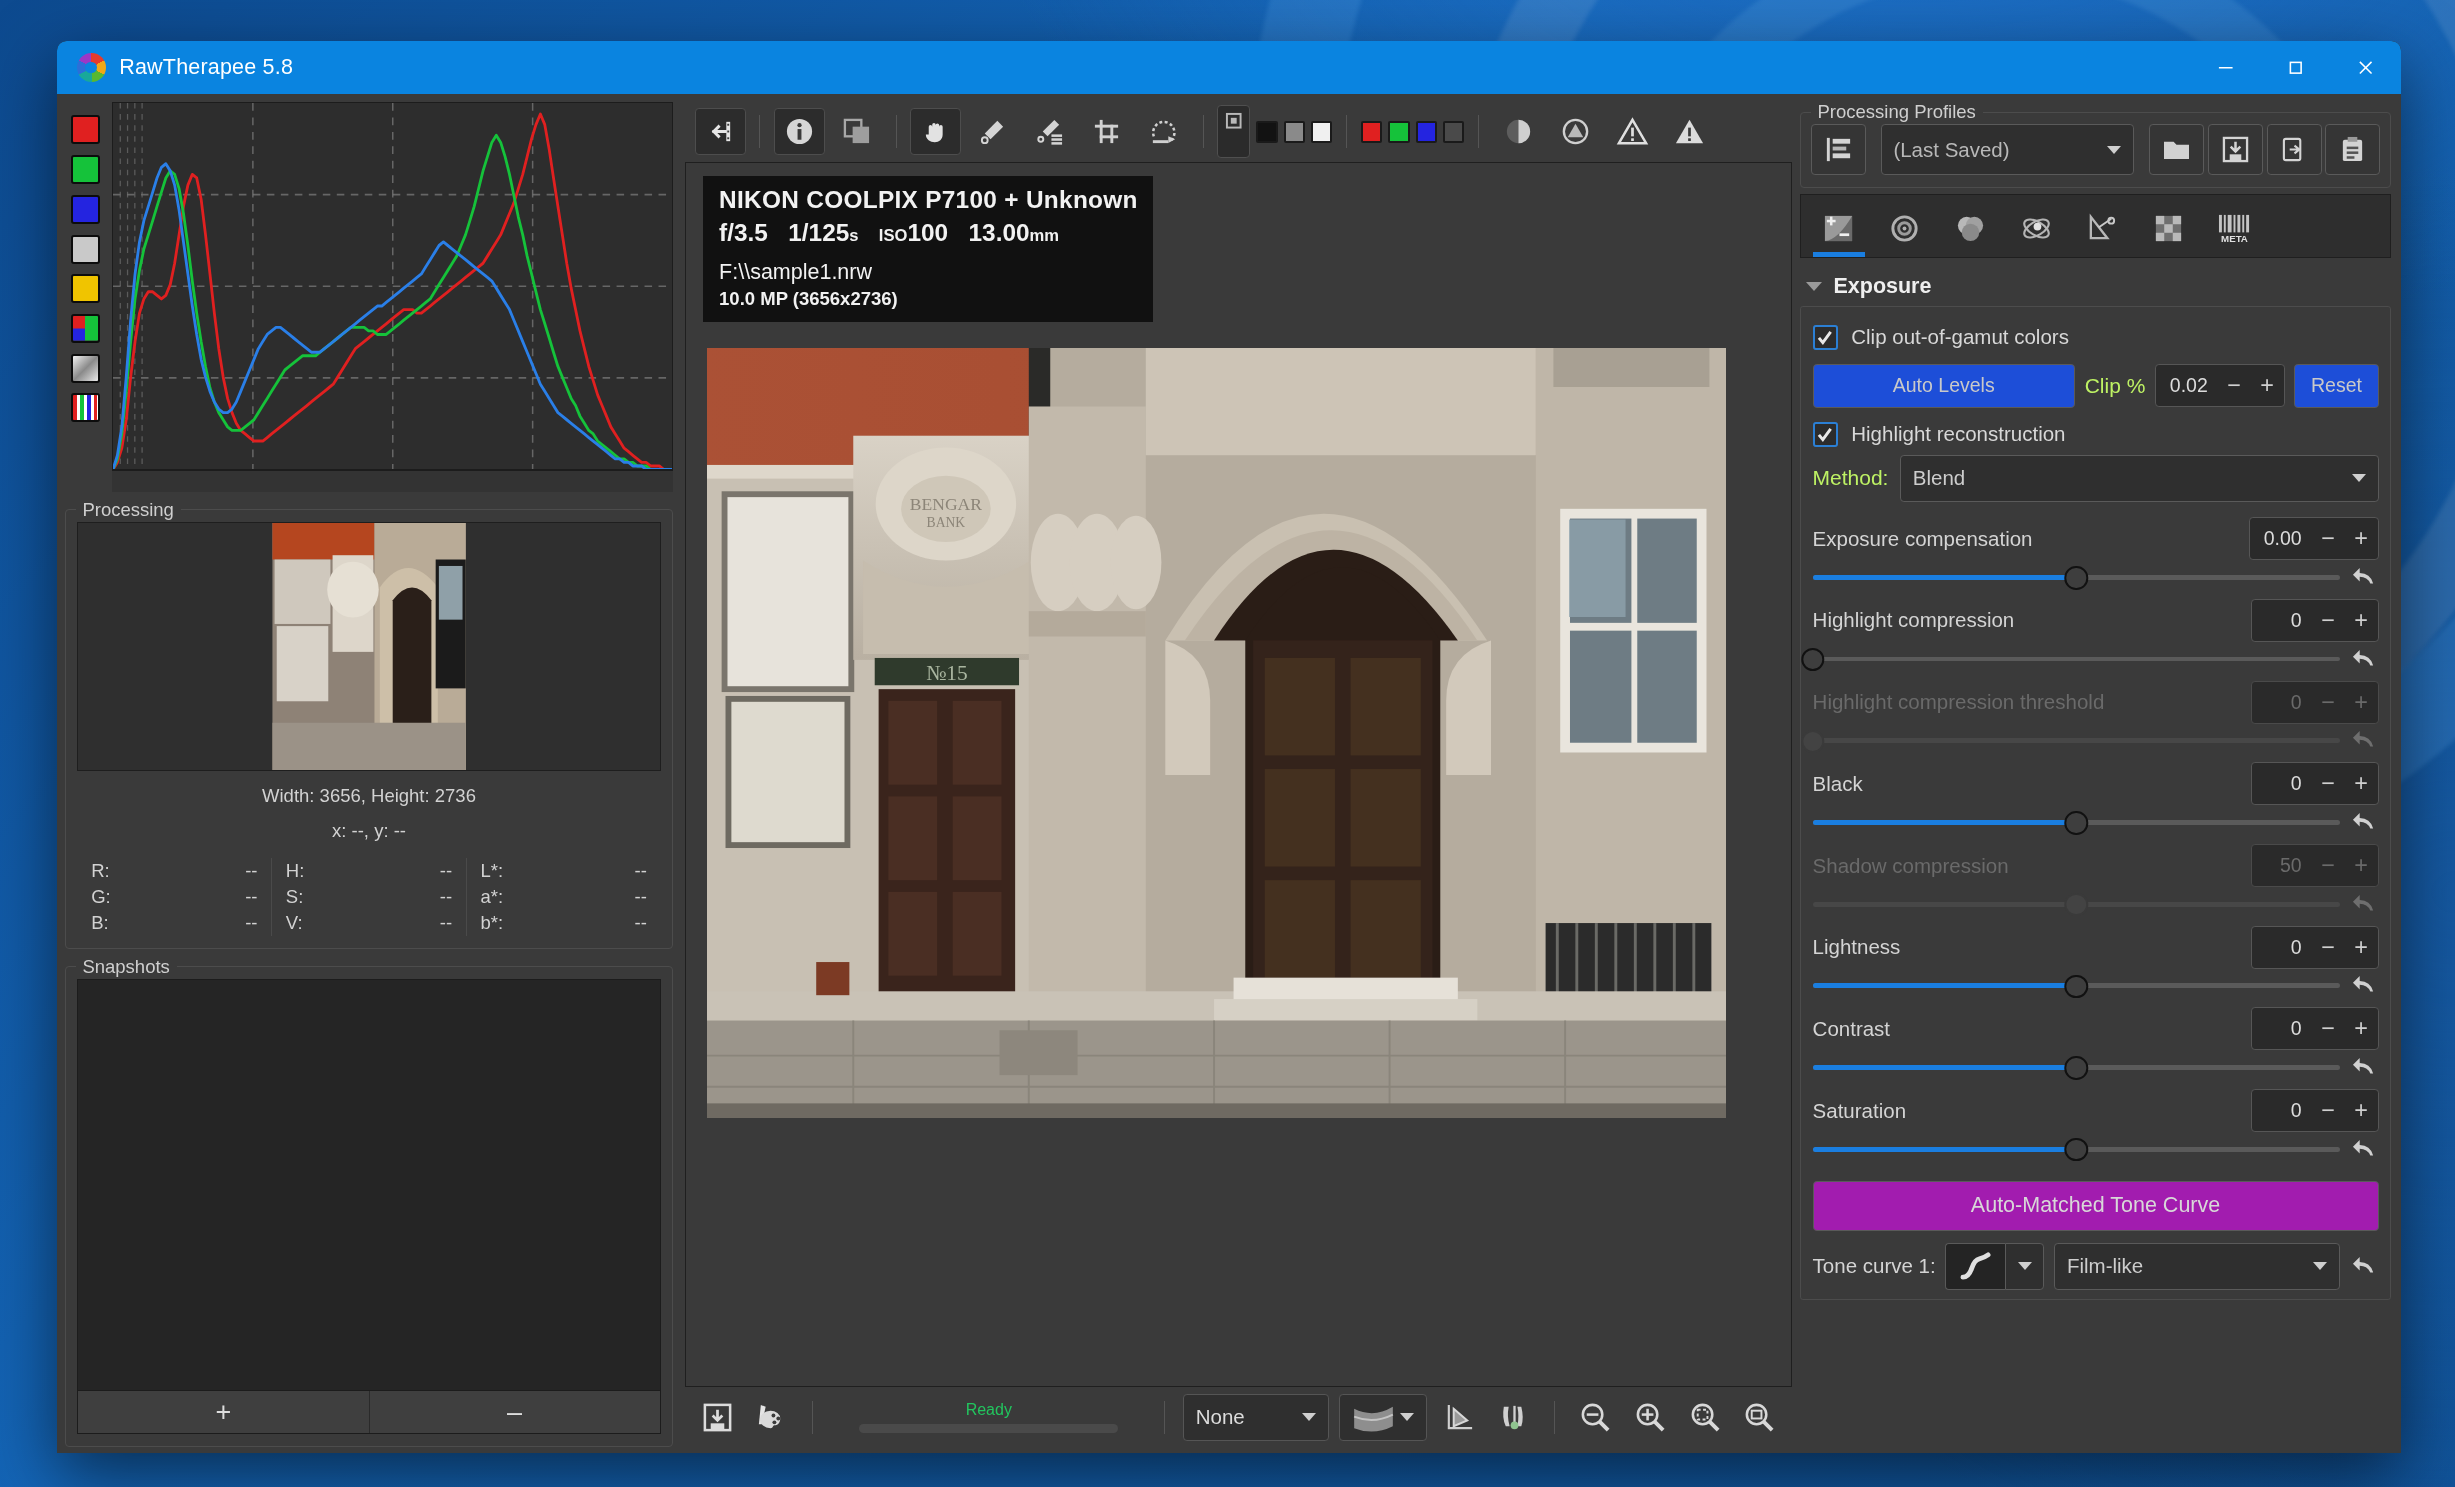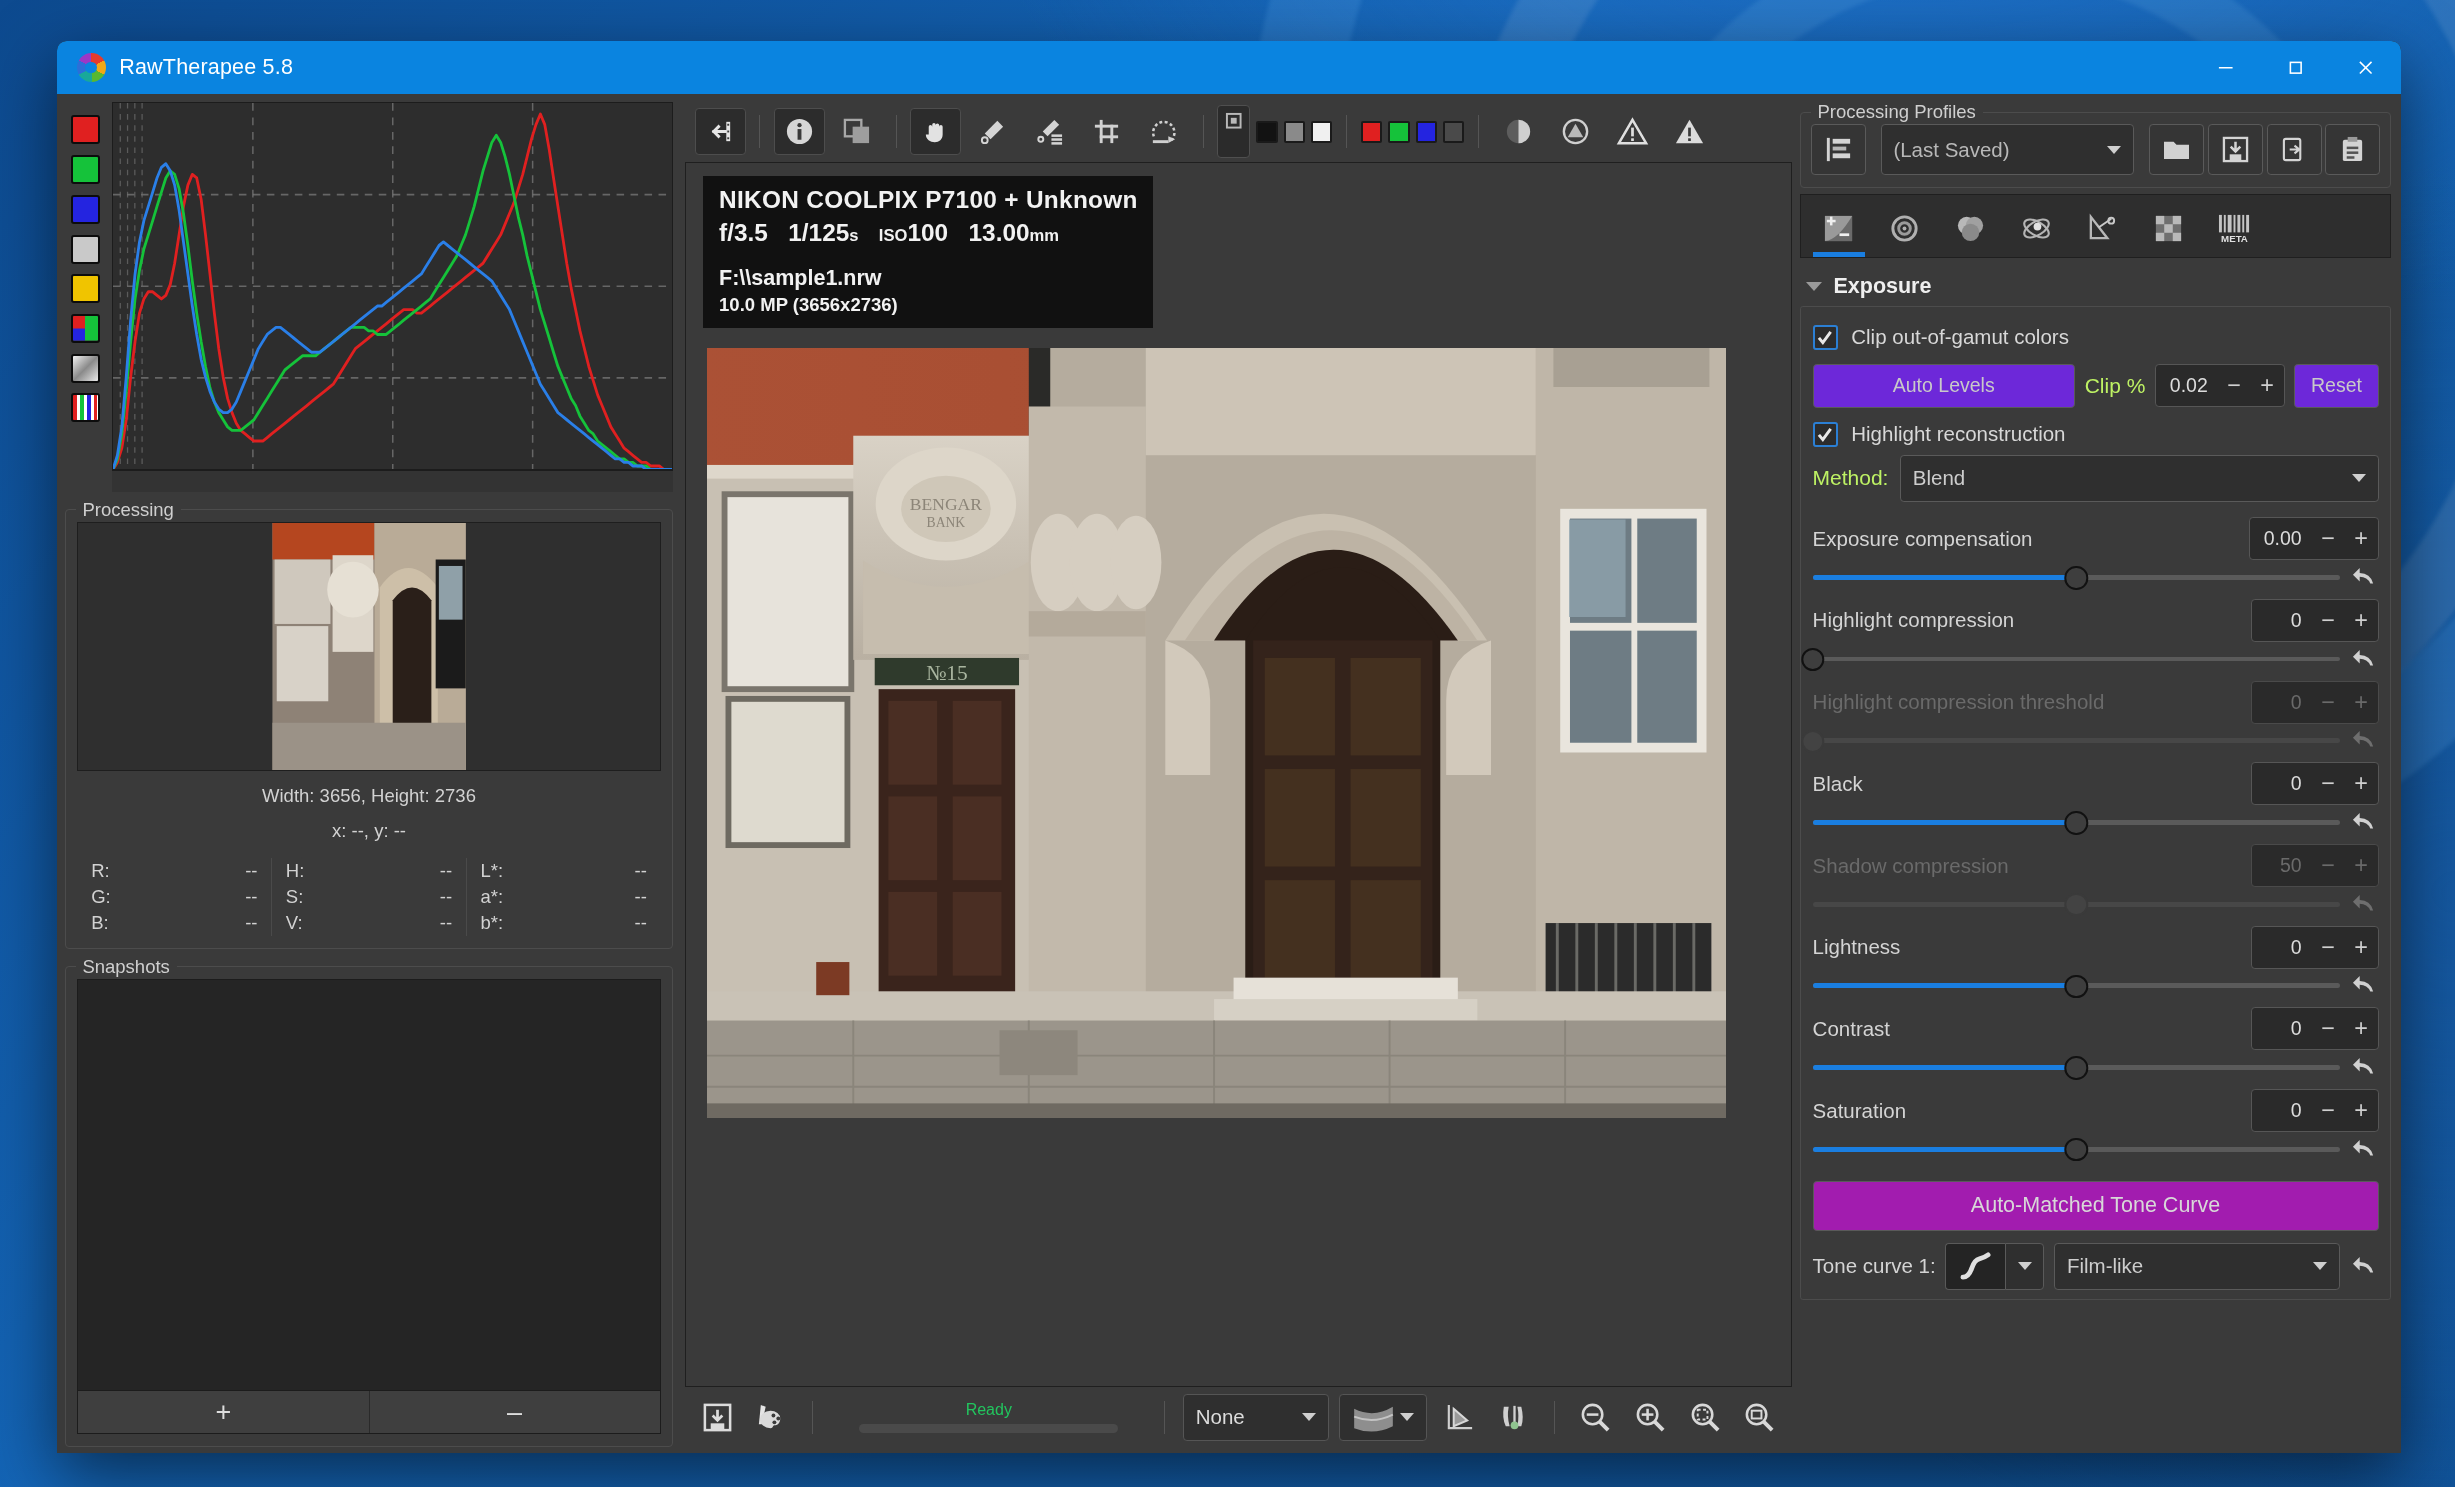--- a/index.html
+++ b/index.html
@@ -81,21 +81,21 @@
   .tb.active{background:#2c2c2c;border:1px solid #4d4d4d;}
   .tbsep{width:1px;height:33px;background:#555;margin:0 7.8px;}
   .sq{width:21.5px;height:21.5px;border:2px solid #1a1a1a;border-radius:2px;cursor:pointer;}
   #bgbtn{width:33px;height:53px;background:#2b2b2b;border:1px solid #4f4f4f;border-radius:3.9px;display:flex;align-items:flex-start;justify-content:center;padding-top:4.9px;}
 
   #canvasArea{flex:1;background:#3a3a3a;border:1px solid #1f1f1f;position:relative;overflow:hidden;min-height:0;}
   #infoOverlay{position:absolute;left:17.6px;top:13.7px;background:#111;padding:9.8px 15.6px 11.7px 15.6px;color:#f2f2f2;}
   #infoOverlay .l1{font-size:24.4px;font-weight:bold;letter-spacing:0.3px;}
   #infoOverlay .l2{font-size:24.4px;font-weight:bold;margin-top:4.9px;}
   #infoOverlay .l2 .sm{font-size:16.6px;}
-  #infoOverlay .l3{font-size:21.5px;font-weight:bold;margin-top:19px;}
+  #infoOverlay .l3{font-size:21.5px;font-weight:normal;margin-top:13px;}
   #infoOverlay .l4{font-size:18.5px;font-weight:bold;margin-top:2.9px;}
   #photoWrap{position:absolute;left:21.5px;top:185px;width:1019px;height:770px;background:#555;overflow:hidden;}
   #photoWrap svg{display:block;width:100%;height:100%;}
 
   #statusbar{height:60px;display:flex;align-items:center;gap:9.8px;padding:0 9.8px;flex:0 0 60px;}
   .sbtn{width:45px;height:45px;display:flex;align-items:center;justify-content:center;cursor:pointer;}
   #readyBox{flex:1;display:flex;flex-direction:column;align-items:center;justify-content:center;gap:4.9px;min-width:0;}
   #readyTxt{color:#22c55e;font-size:16px;}
   #readyBar{width:82%;height:8.8px;background:#4a4a4a;border-radius:4.9px;}
   .combo{background:#2f2f2f;border:1px solid #555;border-radius:3.9px;height:47px;display:flex;align-items:center;
@@ -119,21 +119,21 @@
   #toolScroll{flex:1;min-height:0;overflow:hidden;display:flex;flex-direction:column;}
   #expHdr{display:flex;align-items:center;gap:11.7px;padding:9.8px 3.9px 7.8px 5.9px;color:#efefef;font-size:21.5px;font-weight:bold;cursor:pointer;}
   .tri{width:0;height:0;border-left:8.8px solid transparent;border-right:8.8px solid transparent;border-top:9.8px solid #9a9a9a;}
   #expBody{border:1px solid #4c4c4c;border-radius:2.9px;padding:11.7px 11.7px 9.8px 11.7px;background:#3a3a3a;}
 
   .chkrow{display:flex;align-items:center;gap:13.7px;margin:5.9px 0 13.7px 0;cursor:pointer;}
   .chk{width:25px;height:25px;background:#2c2c2c;border:2px solid #2b7fd4;border-radius:2.9px;display:flex;align-items:center;justify-content:center;}
   .chkrow .lbl{color:#d8d8d8;font-size:20.5px;}
 
   .btnrow{display:flex;align-items:center;gap:9.8px;margin-bottom:13.7px;}
-  .btn{background:#6d28d9;border:1px solid #5a5a5a;border-radius:3.9px;color:#c9c9c9;font-size:19.5px;
+  .btn{background:#1d4ed8;border:1px solid #5a5a5a;border-radius:3.9px;color:#c9c9c9;font-size:19.5px;
     padding:9.8px 15.6px;cursor:pointer;white-space:nowrap;}
   .spin{display:flex;align-items:center;background:#2a2a2a;border:1px solid #565656;border-radius:3.9px;height:43px;}
   .spin .val{color:#dcdcdc;font-size:19.5px;padding:0 9.8px 0 13.7px;min-width:60px;text-align:right;}
   .spin .pm{width:33px;height:100%;display:flex;align-items:center;justify-content:center;color:#d0d0d0;font-size:23.4px;cursor:pointer;}
   .lblsm{color:#bef264;font-size:21px;}
 
   .methodrow{display:flex;align-items:center;gap:11.7px;margin:3.9px 0 15.6px 0;}
   .select{flex:1;height:47px;background:#2f2f2f;border:1px solid #5a5a5a;border-radius:3.9px;display:flex;align-items:center;
      justify-content:space-between;padding:0 11.7px;color:#cdcdcd;font-size:20.5px;cursor:pointer;}
 

